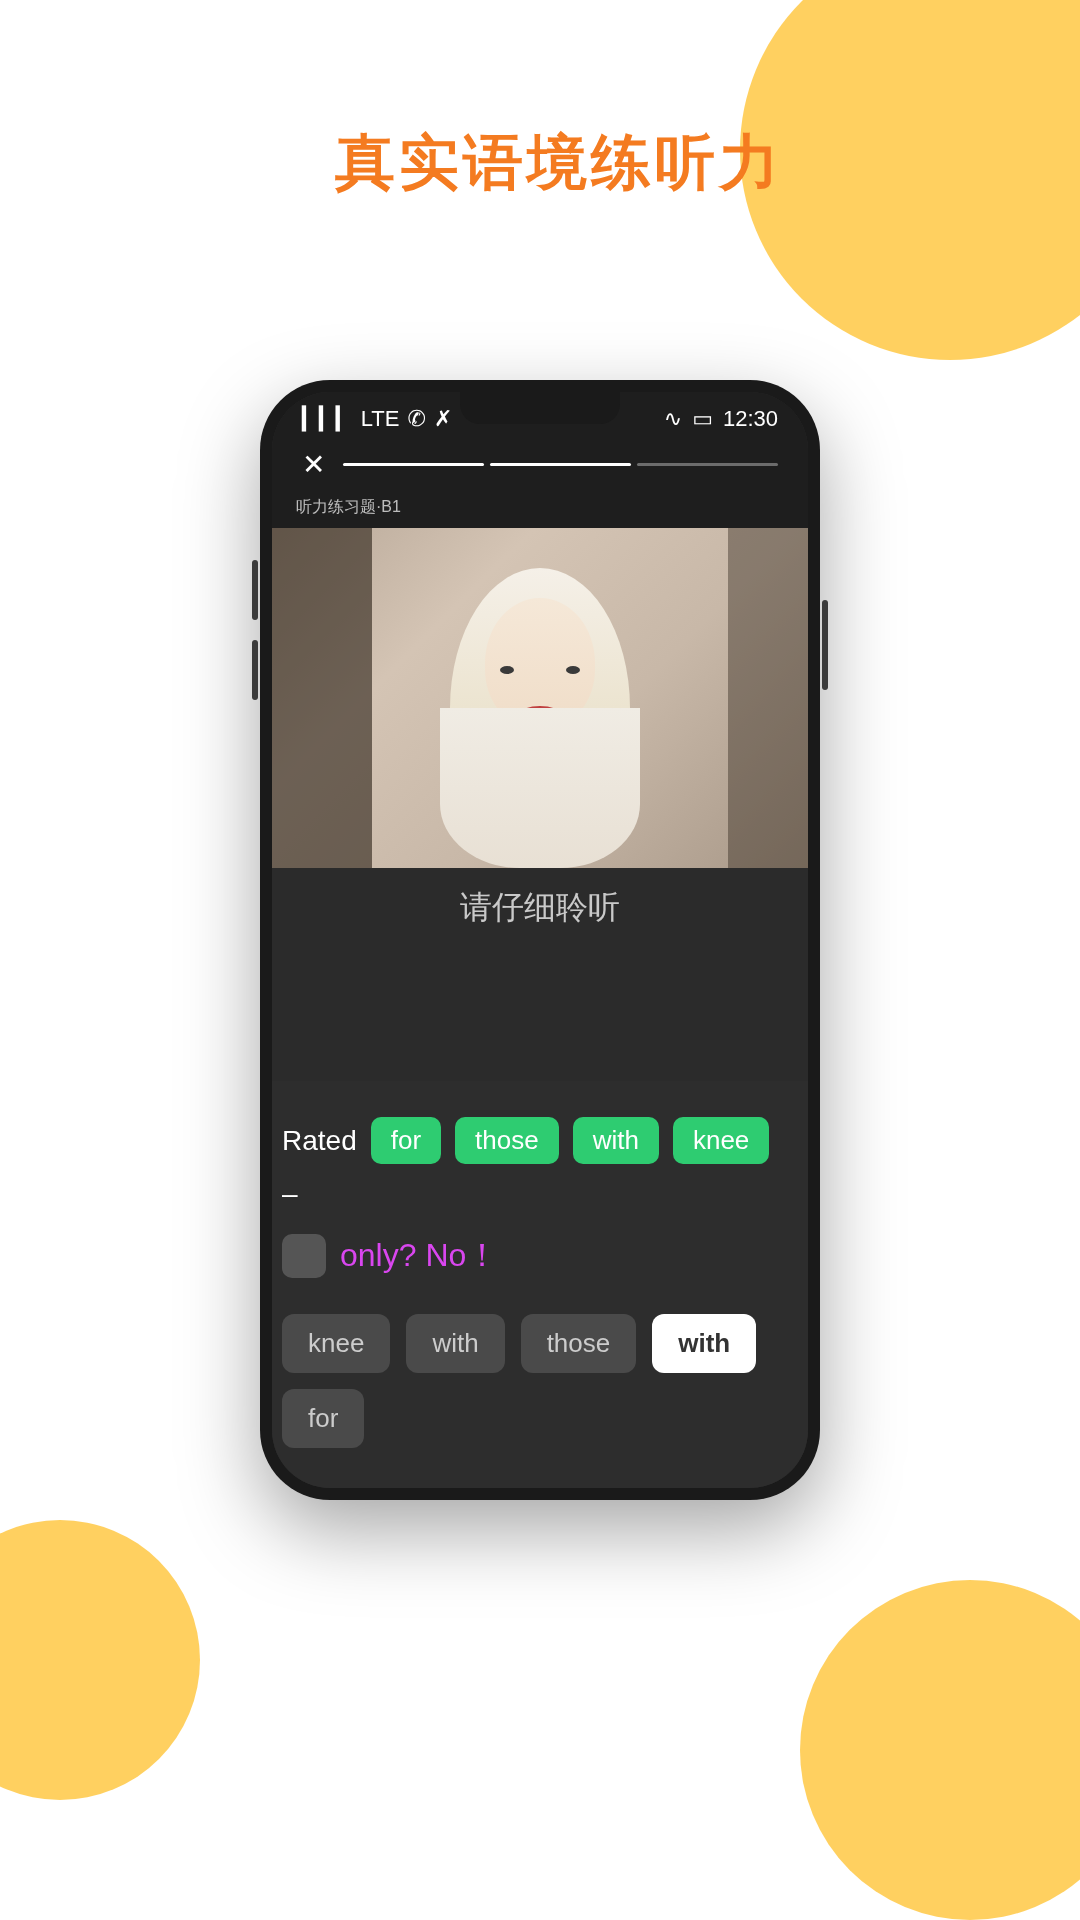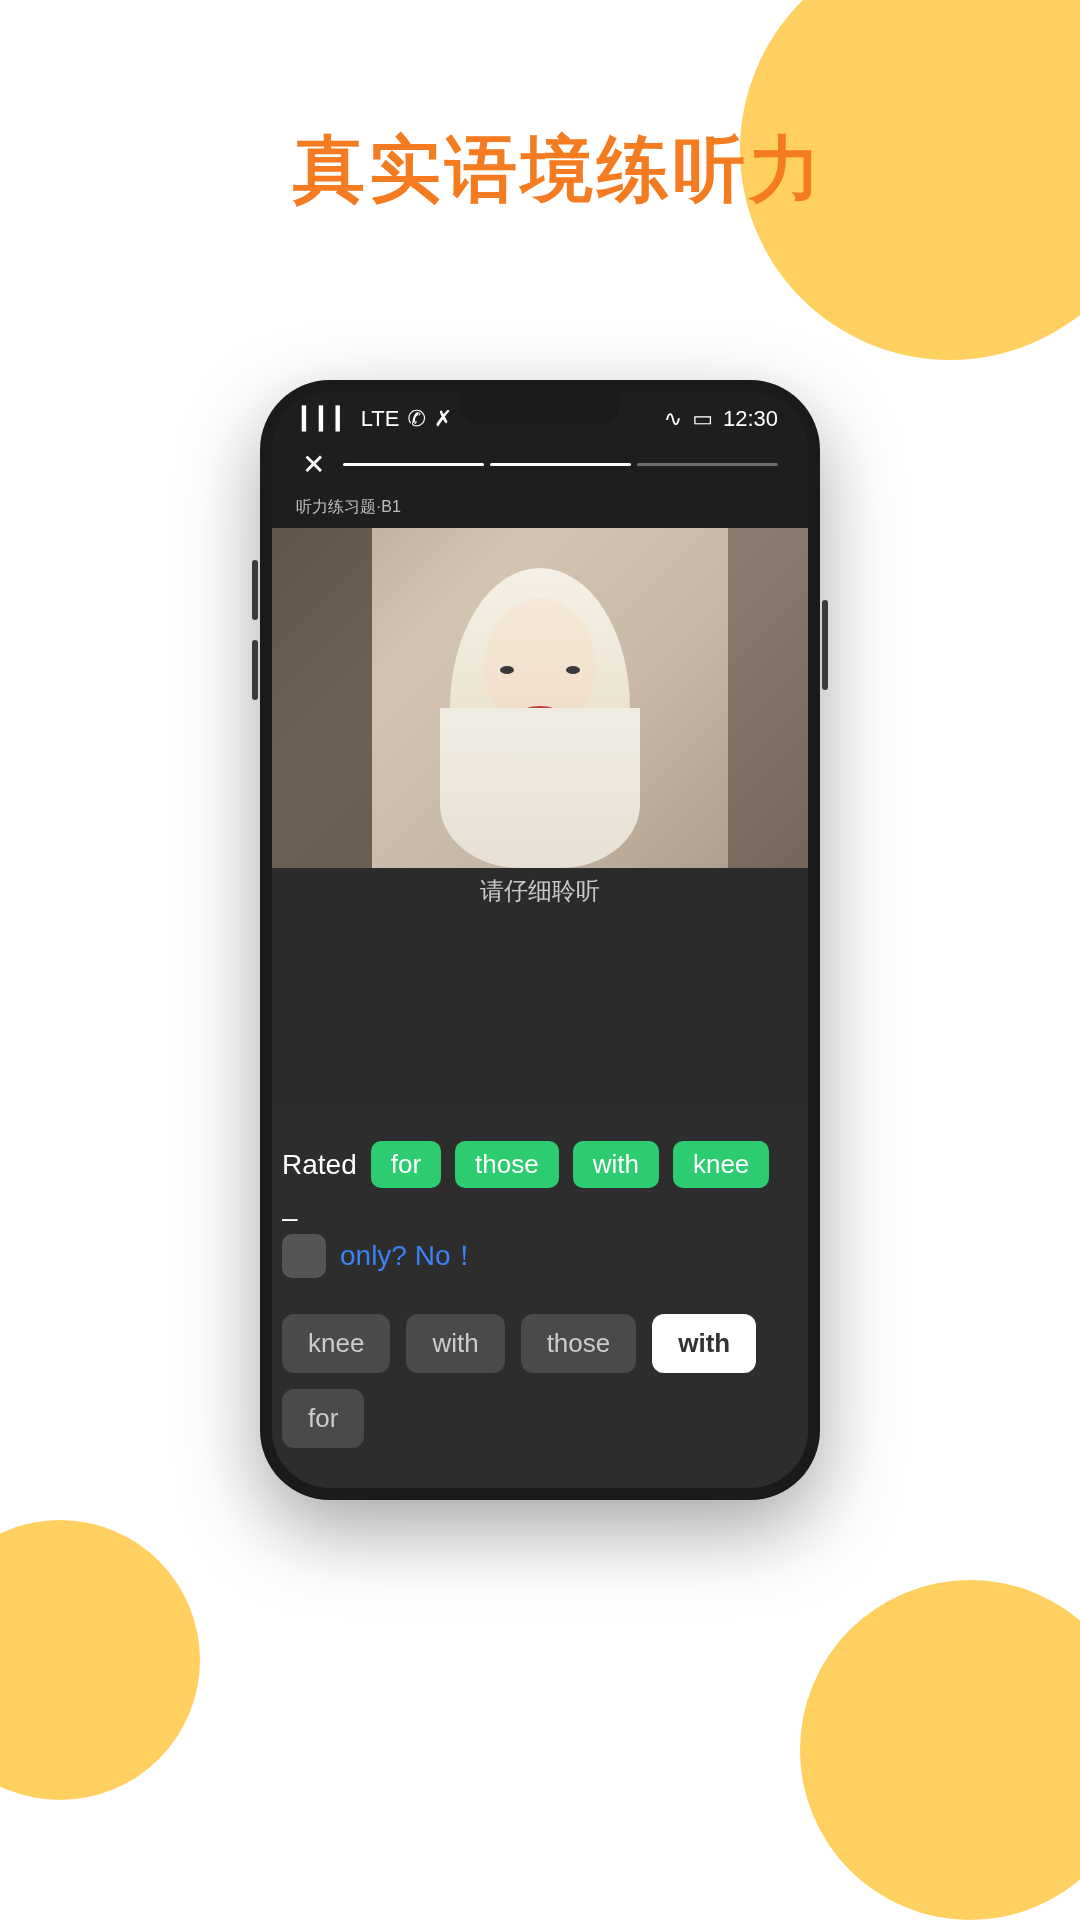--- a/index.html
+++ b/index.html
@@ -53,21 +53,21 @@
 
     
     .header-area {
       position: relative;
       z-index: 1;
       text-align: center;
       padding-top: 130px;
     }
 
     .main-title {
-      font-size: 72px;
+      font-size: 60px;
       font-weight: 800;
       color: #F47B20;
       letter-spacing: 4px;
       line-height: 1.1;
       padding-left: 38px;
     }
 
     .sub-title {
       font-size: 52px;
       font-weight: 400;
@@ -298,42 +298,43 @@
       right: 0;
       width: 80px;
       height: 100%;
       background: rgba(40,30,20,0.4);
     }
 
     
     .listen-prompt {
       background: #2b2b2b;
       color: rgba(255,255,255,0.75);
-      font-size: 24px;
+      font-size: 32px;
       text-align: center;
-      padding: 7px;
+      padding: 18px;
     }
 
     
     .answer-card {
       position: absolute;
       bottom: 0;
       left: -30px;
       right: -30px;
       background: #2d2d2d;
       border-radius: 30px 30px 0 0;
       padding: 36px 40px 40px;
       z-index: 5;
     }
 
     .answer-line {
       display: flex;
       align-items: center;
       flex-wrap: wrap;
       gap: 14px;
+      margin-bottom: 24px;
     }
 
     .rated-label {
       color: #ffffff;
       font-size: 28px;
       font-weight: 500;
     }
 
     .word-chip-green {
       background: #2ecc71;
@@ -357,22 +358,22 @@
     }
 
     .answer-line2 {
       display: flex;
       align-items: center;
       gap: 14px;
       margin-bottom: 36px;
     }
 
     .only-text {
-      color: #3b82f6;
-      font-size: 28px;
+      color: #d946ef;
+      font-size: 32px;
       font-weight: 500;
     }
 
     
     .word-options {
       display: flex;
       gap: 16px;
       justify-content: flex-start;
       flex-wrap: wrap;
     }

